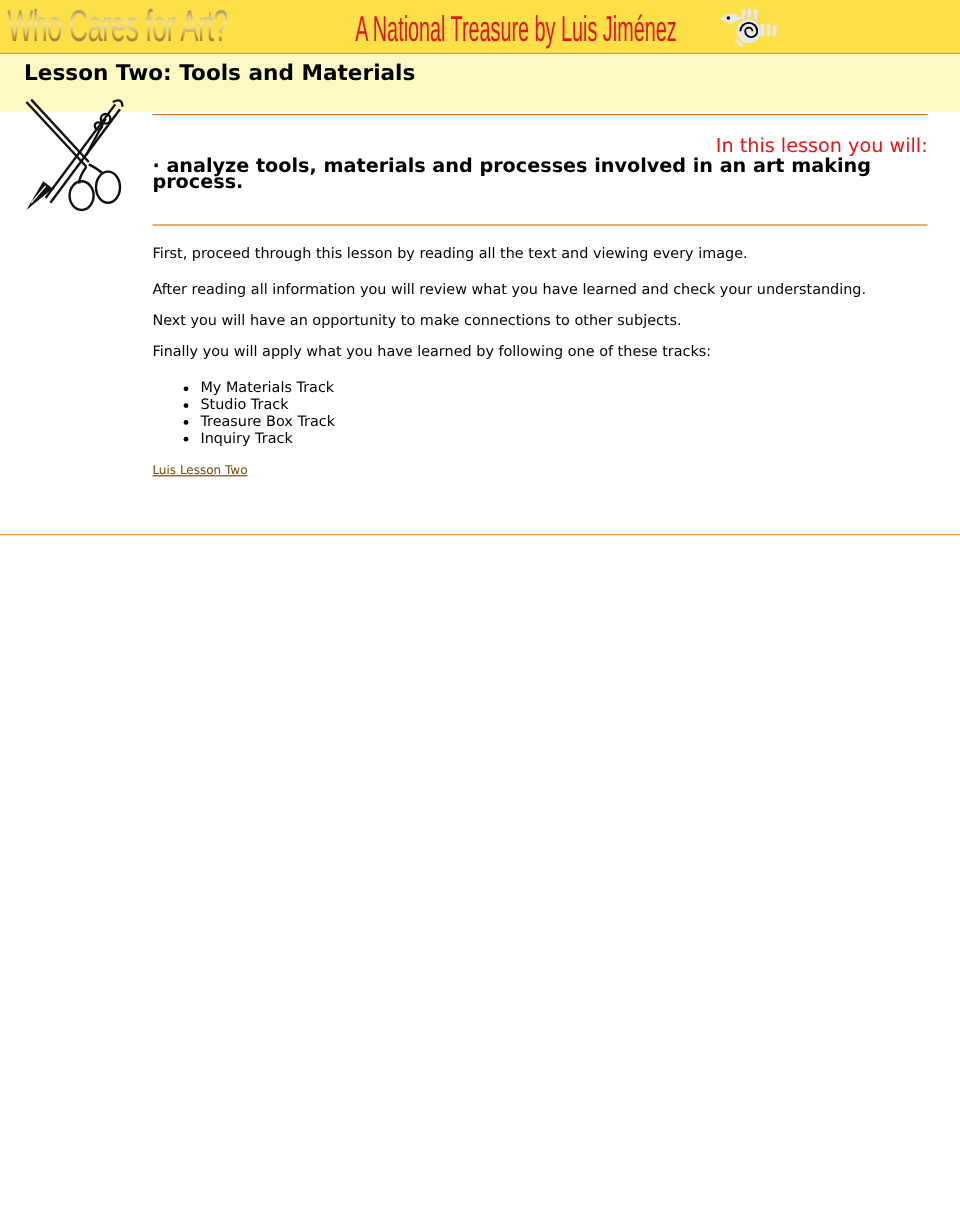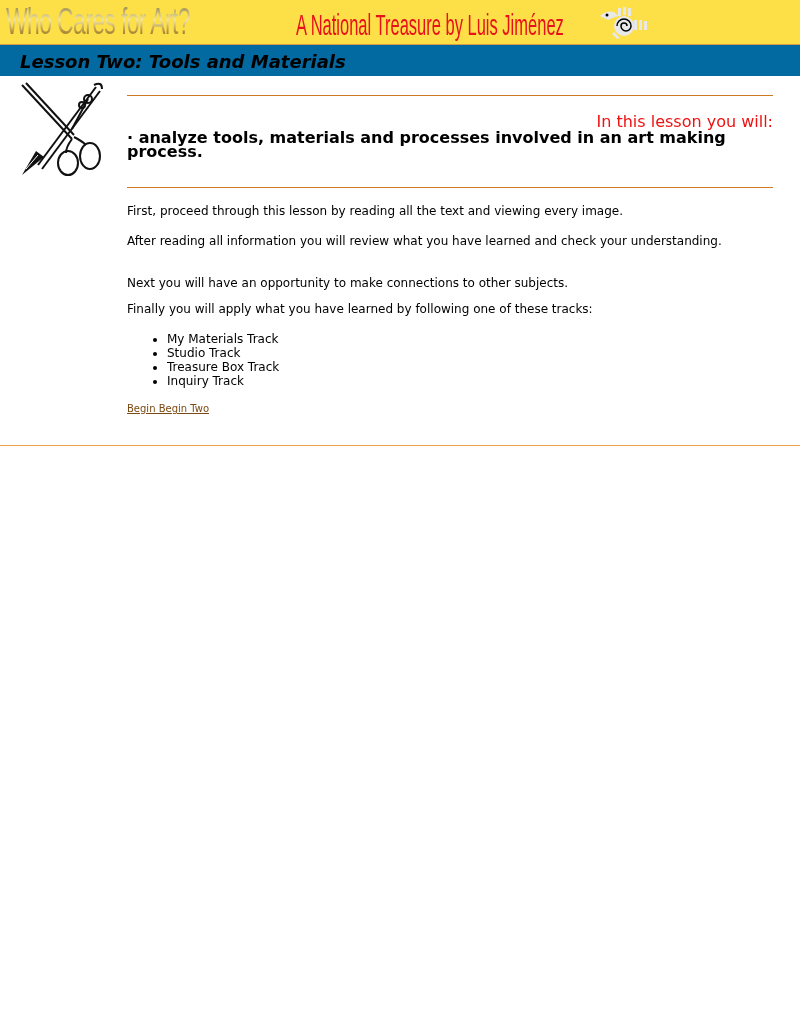--- a/index.html
+++ b/index.html
@@ -2,34 +2,34 @@
 <html><head>
   <meta charset="utf-8">
   <style>
     html, body { margin: 0; padding: 0; background: #ffffff; }
     body { width: 800px; height: 1024px; font-family: "DejaVu Sans", sans-serif; color: #000; position: relative; overflow: hidden; }
     .banner { position: absolute; left: 0; top: 0; width: 800px; height: 44px; background: #fde047; border-bottom: 1px solid #d89a4a; }
     .site-title { position: absolute; left: 6px; top: 0px; height: 44px; font-family: "Liberation Sans", sans-serif; font-size: 37px; line-height: 44px; letter-spacing: -1px; transform: scaleX(0.62); transform-origin: left center; color: #d9c27a; white-space: nowrap;
       background: linear-gradient(180deg, #6e5c23 0%, #f4e7a6 45%, #b49440 70%, #5a4a1a 100%); -webkit-background-clip: text; background-clip: text; -webkit-text-fill-color: transparent; }
     .subtitle { position: absolute; left: 296px; top: 0; height: 44px; font-family: "Liberation Sans", sans-serif; font-size: 30px; line-height: 50px; color: #e8111a; transform: scaleX(0.55); transform-origin: left center; white-space: nowrap; }
     .bird { position: absolute; left: 598px; top: 6px; width: 52px; height: 34px; }
-    .lesson-bar { position: absolute; left: 0; top: 45px; width: 800px; height: 31px; background: #0369a1; font-style: italic; }
+    .lesson-bar { position: absolute; left: 0; top: 45px; width: 800px; height: 48px; background: #fef9c3; }
     .lesson-title { position: absolute; left: 20px; top: 6px; font-size: 18px; font-weight: bold; color: #000; margin: 0; line-height: 21px; }
     .tools-img { position: absolute; left: 16px; top: 81px; width: 90px; height: 97px; }
     .content { position: absolute; left: 127px; top: 84px; width: 646px; }
     .headline { margin: 12px 0 0 0; font-size: 18px; font-weight: bold; line-height: 22px; }
     hr.rule { border: 0; border-top: 1px solid #cc7a22; margin: 0; }
     .rule1 { margin-top: 11px !important; }
     .objectives-title { margin: 17px 0 0 0; font-size: 16px; font-weight: normal; color: #ee1111; line-height: 18px; text-align: right; }
     .objective { font-size: 16px; font-weight: bold; line-height: 14px; }
     .rule2 { margin-top: 28px !important; }
     .para { font-size: 12px; line-height: 14px; margin: 0; }
     .p1 { margin-top: 16px; }
     .p2 { margin-top: 16px; }
-    .p3 { margin-top: 28px; }
+    .p3 { margin-top: 12px; }
     .p4 { margin-top: 12px; }
     .tracks { margin: 16px 0 0 0; padding-left: 40px; font-size: 12px; line-height: 14px; }
     .tracks li { list-style: disc; }
     .begin-link { display: inline-block; margin-top: 15px; font-size: 10px; color: #7a4a12; text-decoration: underline; line-height: 12px; }
     .bottom-rule { position: absolute; left: 0; top: 445px; width: 800px; height: 0; border-top: 1px solid #f0a050; }
   </style>
 </head>
 <body>
 
 <div class="banner">
@@ -81,16 +81,16 @@
   <p class="para p1">First, proceed through this lesson by reading all the text and viewing every image.</p>
   <p class="para p2">After reading all information you will review what you have learned and check your understanding.</p>
   <p class="para p3">Next you will have an opportunity to make connections to other subjects.</p>
   <p class="para p4">Finally you will apply what you have learned by following one of these tracks:</p>
   <ul class="tracks">
     <li>My Materials Track</li>
     <li>Studio Track</li>
     <li>Treasure Box Track</li>
     <li>Inquiry Track</li>
   </ul>
-  <a class="begin-link" href="#">Begin Begin Two</a>
+  <a class="begin-link" href="#">Luis Lesson Two</a>
 </div>
 
 <div class="bottom-rule"></div>
 
 </body></html>

